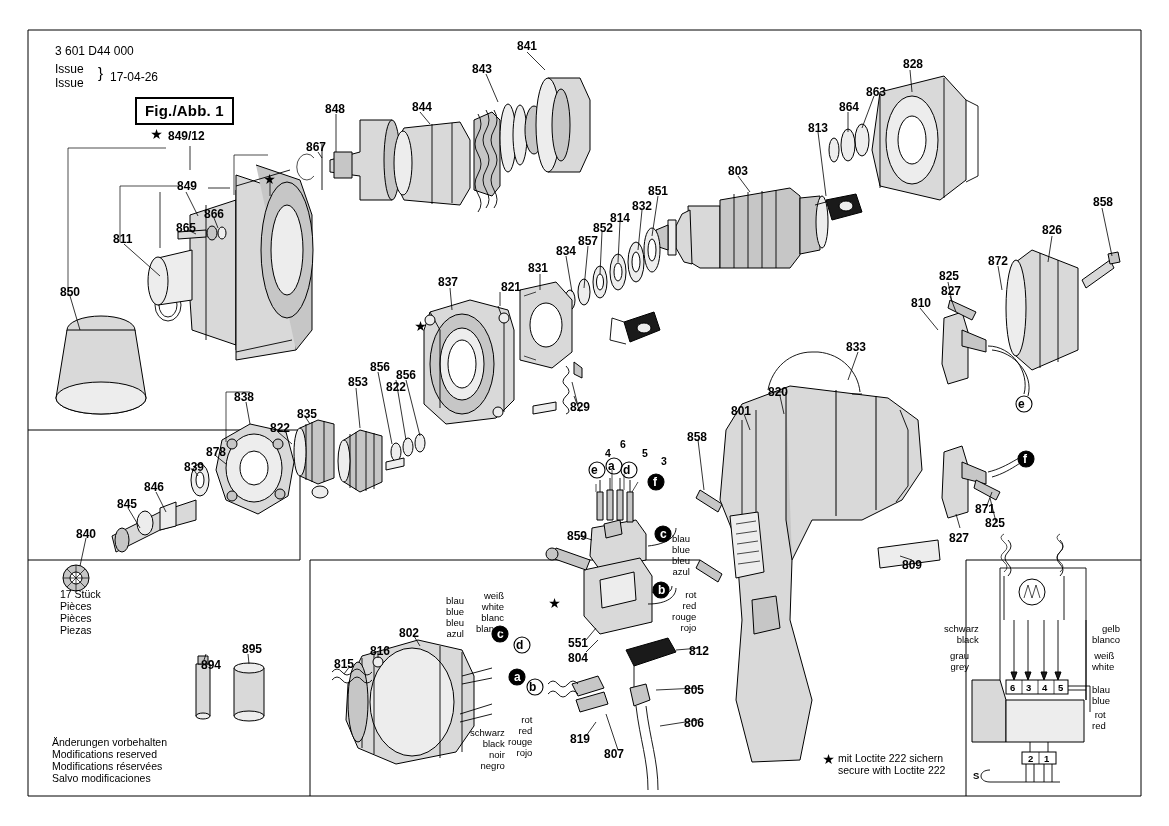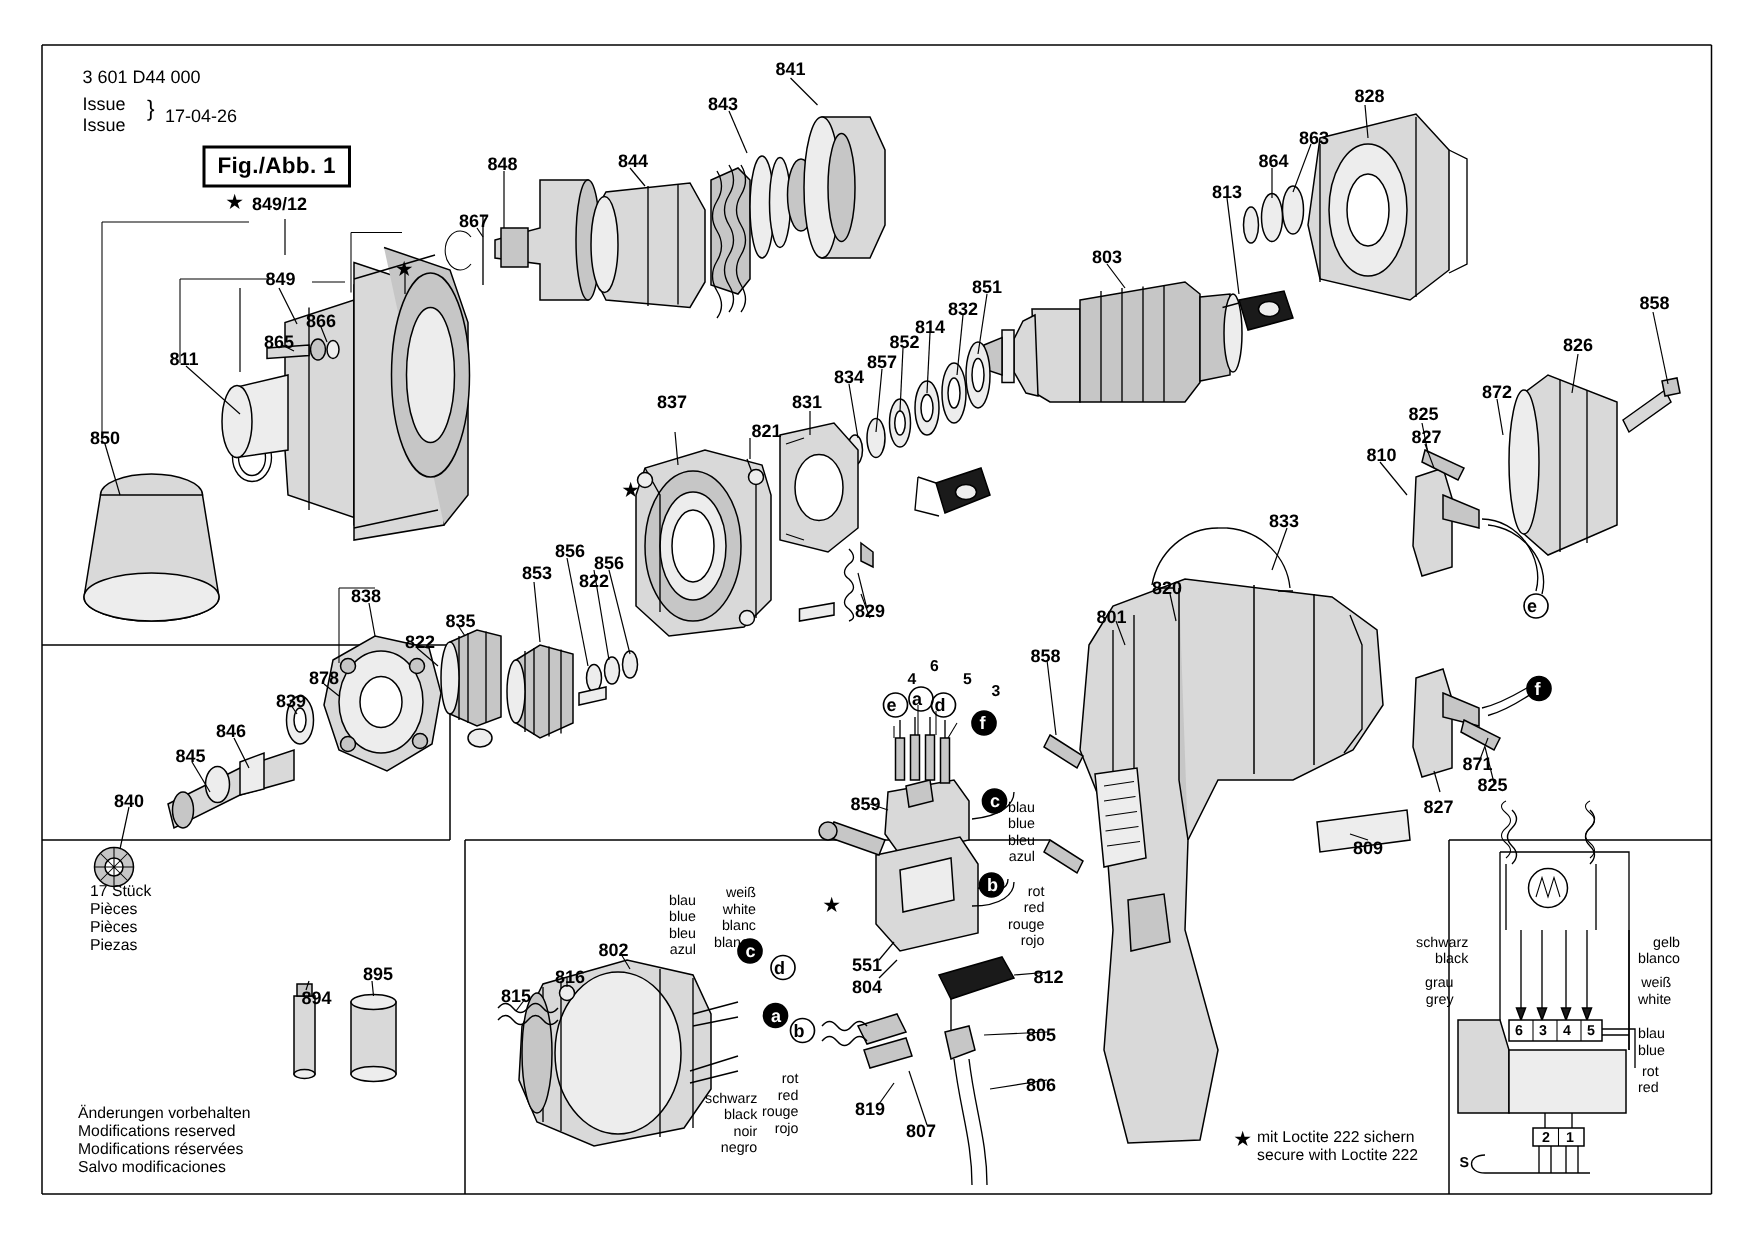--- a/index.html
+++ b/index.html
@@ -480,21 +480,21 @@
 <div class="lbl b" style="left:632px;top:200px;">832</div>
 <div class="lbl b" style="left:610px;top:212px;">814</div>
 <div class="lbl b" style="left:593px;top:222px;">852</div>
 <div class="lbl b" style="left:1042px;top:224px;">826</div>
 <div class="lbl b" style="left:113px;top:233px;">811</div>
 <div class="lbl b" style="left:578px;top:235px;">857</div>
 <div class="lbl b" style="left:556px;top:245px;">834</div>
 <div class="lbl b" style="left:988px;top:255px;">872</div>
 <div class="lbl b" style="left:528px;top:262px;">831</div>
 <div class="lbl b" style="left:939px;top:270px;">825</div>
-<div class="lbl b" style="left:438px;top:262px;">837</div>
+<div class="lbl b" style="left:438px;top:276px;">837</div>
 <div class="lbl b" style="left:476px;top:281px;margin-left:25px;">821</div>
 <div class="lbl b" style="left:60px;top:286px;">850</div>
 <div class="lbl b" style="left:941px;top:285px;">827</div>
 <div class="lbl b" style="left:911px;top:297px;text-align:center;">810</div>
 <div class="lbl b" style="left:846px;top:341px;">833</div>
 <div class="lbl b" style="left:370px;top:361px;">856</div>
 <div class="lbl b" style="left:386px;top:381px;">822</div>
 <div class="lbl b" style="left:348px;top:376px;">853</div>
 <div class="lbl b" style="left:396px;top:369px;">856</div>
 <div class="lbl b" style="left:768px;top:386px;">820</div>

